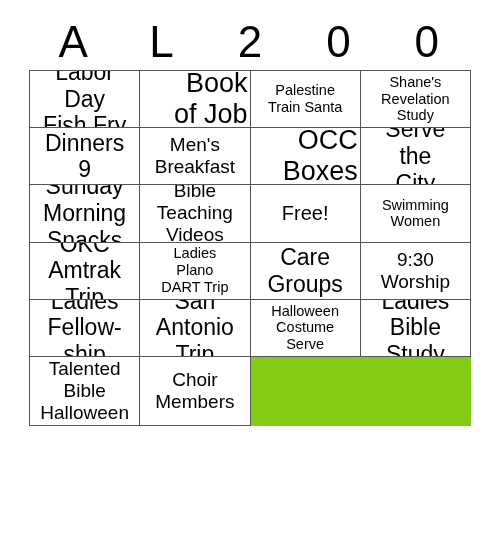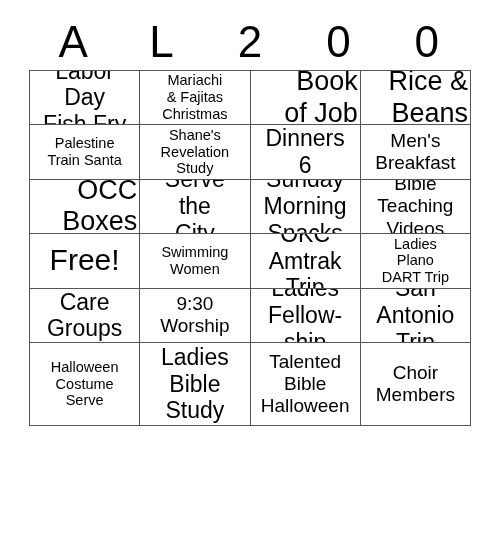--- a/index.html
+++ b/index.html
@@ -73,21 +73,21 @@
     width: 100%;
     line-height: 1.16;
     white-space: pre-line;
     word-break: normal;
   }
   
   .fs-xl  { font-size: 27px; text-align: right; }
   .fs-lg  { font-size: 23px; }
   .fs-md  { font-size: 19px; }
   .fs-sm  { font-size: 14.5px; }
-  .free-cell .cell-text { font-size: 30px; }
+  .free-cell .cell-text { font-size: 20px; }
 </style>
 </head>
 <body>
 
 <div id="bingo-card">
 
   <div id="header-row">
     <div class="header-letter">A</div>
     <div class="header-letter">L</div>
     <div class="header-letter">2</div>
@@ -95,46 +95,37 @@
     <div class="header-letter">0</div>
   </div>
 
   <div id="grid">
 
     <div class="cell fs-lg">
         <span class="cell-text">Labor
 Day
 Fish Fry</span>
       </div>
-    <div class="cell fs-sm">
-        <span class="cell-text">Mariachi
-&amp; Fajitas
-Christmas</span>
-      </div>
     <div class="cell fs-xl">
         <span class="cell-text">Book
 of Job</span>
       </div>
-    <div class="cell fs-xl">
-        <span class="cell-text">Rice &amp;
-Beans</span>
-      </div>
     <div class="cell fs-sm">
         <span class="cell-text">Palestine
 Train Santa</span>
       </div>
 
     <div class="cell fs-sm">
         <span class="cell-text">Shane's
 Revelation
 Study</span>
       </div>
     <div class="cell fs-lg">
         <span class="cell-text">Dinners
-6</span>
+9</span>
       </div>
     <div class="cell fs-md">
         <span class="cell-text">Men's
 Breakfast</span>
       </div>
     <div class="cell fs-xl">
         <span class="cell-text">OCC
 Boxes</span>
       </div>
     <div class="cell fs-lg">

